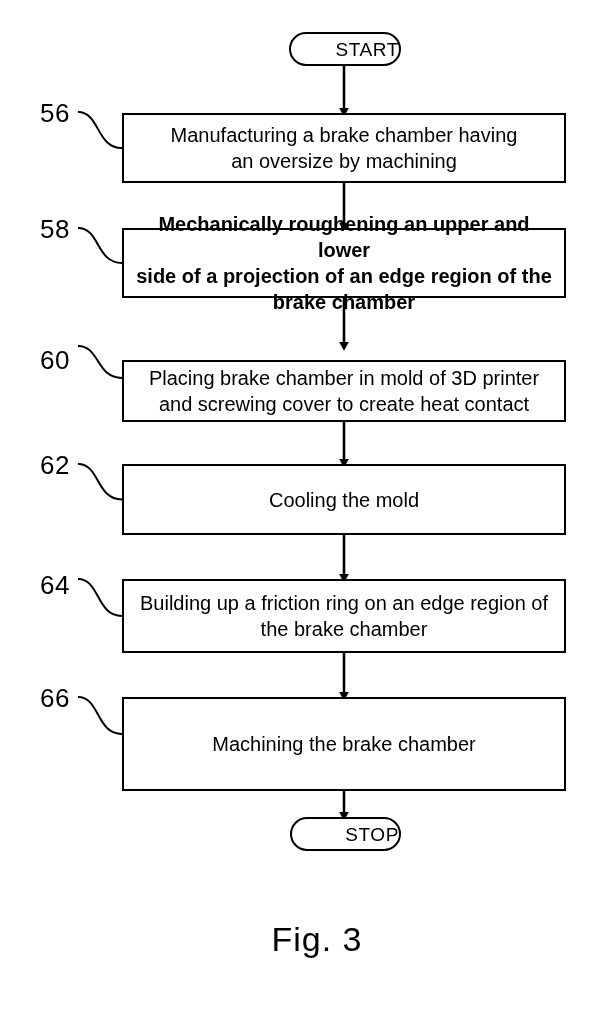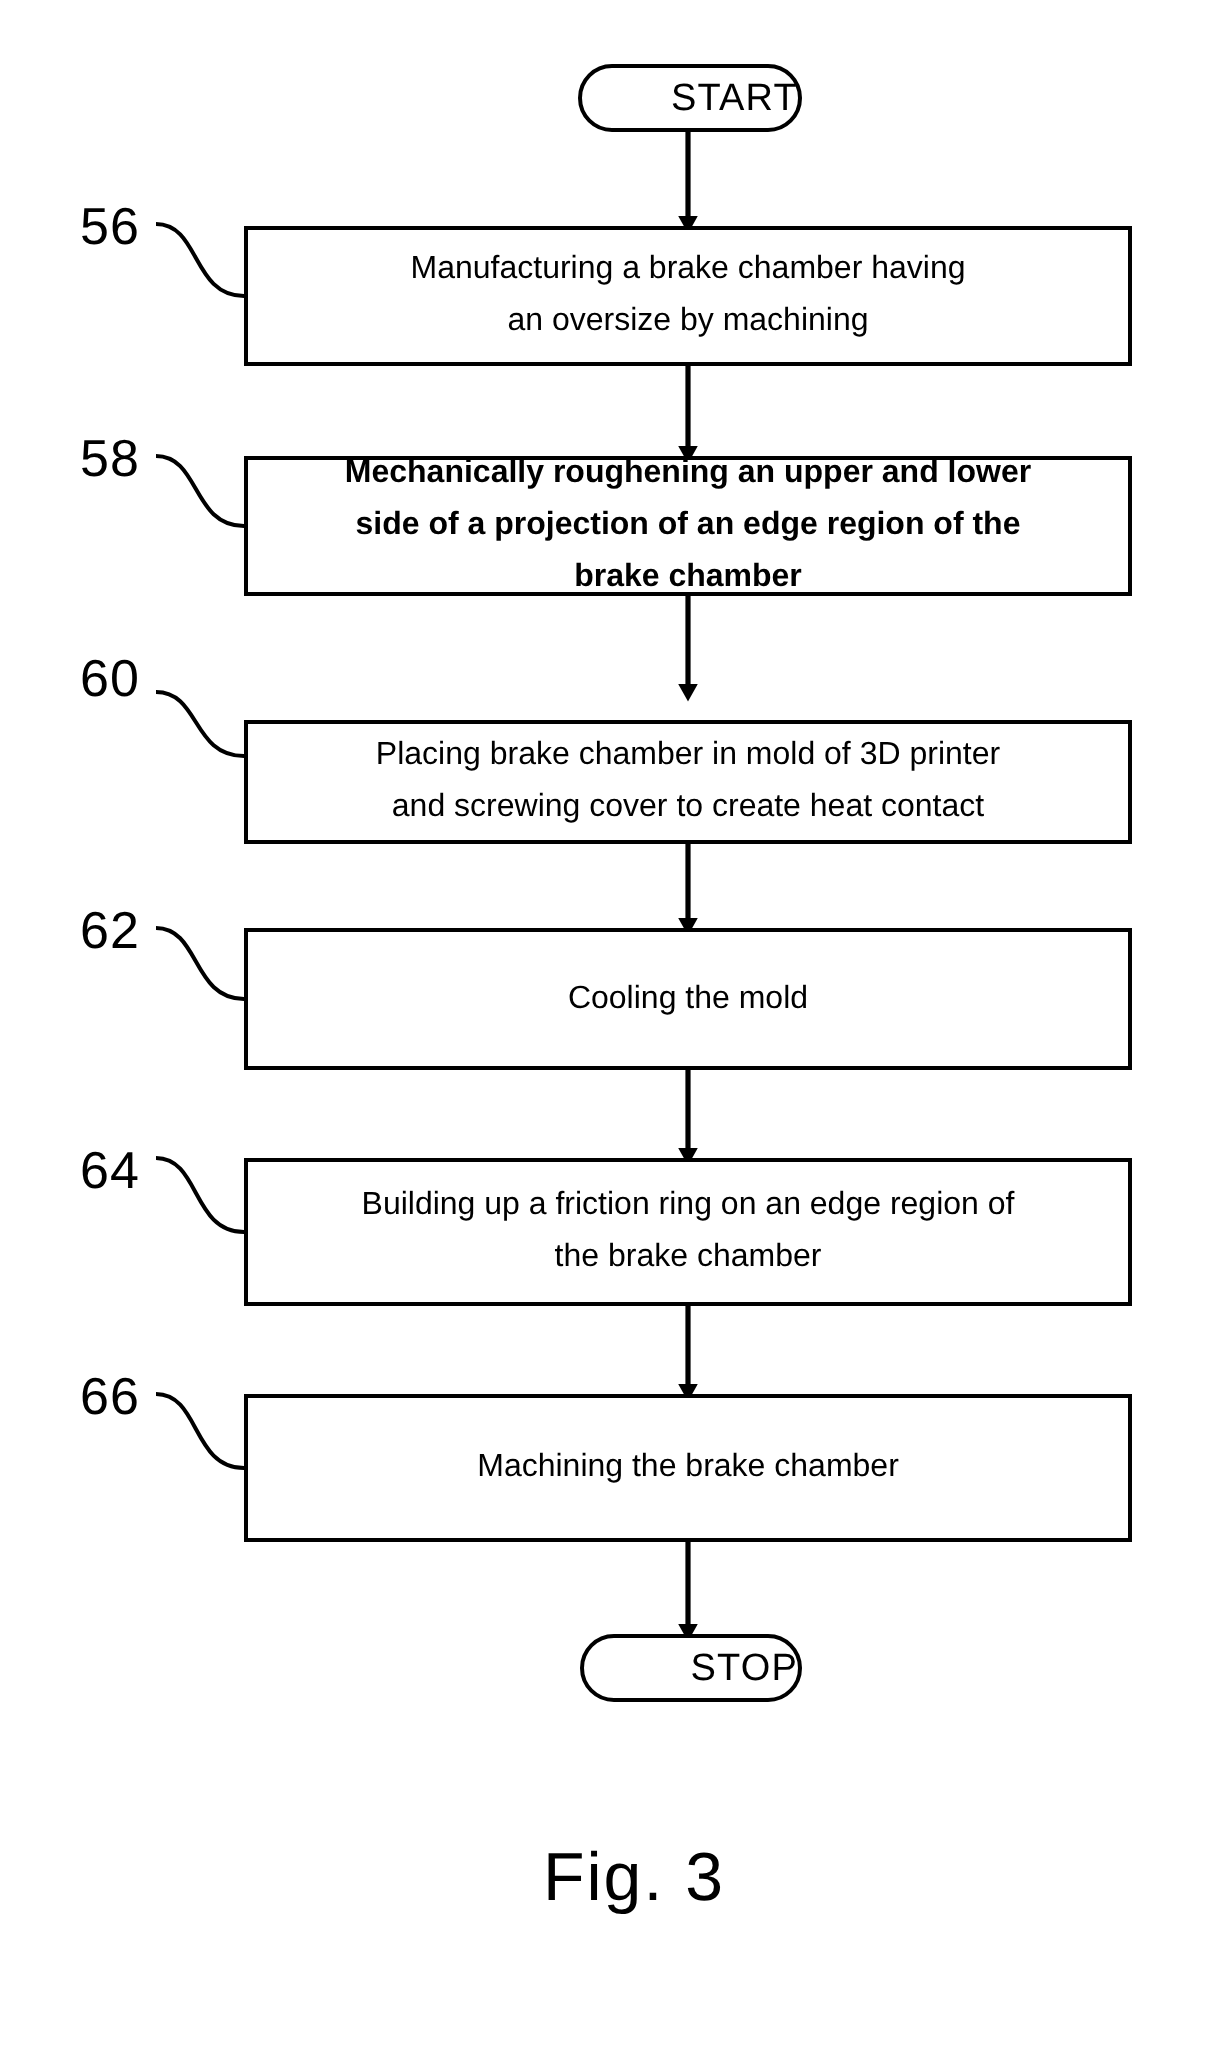--- a/index.html
+++ b/index.html
@@ -46,21 +46,21 @@
     box-sizing: border-box;
     border: 2.5px solid #000000;
     background: #ffffff;
     display: flex;
     align-items: center;
     justify-content: center;
     text-align: center;
     padding: 0 10px;
   }
   .process-box .box-text {
-    font-size: 16px;
+    font-size: 20px;
     line-height: 26px;
     white-space: pre-line;
   }
 
   
   .ref-num {
     position: absolute;
     font-size: 26px;
     line-height: 1;
     letter-spacing: 0.5px;
@@ -133,31 +133,31 @@
       <div class="process-box" style="left: 122px; top: 228px; width: 444px; height: 70px; font-weight: bold;">
         <div class="box-text">Mechanically roughening an upper and lower
 side of a projection of an edge region of the
 brake chamber</div>
       </div>
       <div class="ref-num" style="left: 40px; top: 216px;">58</div>
       <div class="process-box" style="left: 122px; top: 347px; width: 444px; height: 62px; margin-top: 13px;">
         <div class="box-text">Placing brake chamber in mold of 3D printer
 and screwing cover to create heat contact</div>
       </div>
-      <div class="ref-num" style="left: 40px; top: 326px;">60</div>
+      <div class="ref-num" style="left: 40px; top: 347px;">60</div>
       <div class="process-box" style="left: 122px; top: 464px; width: 444px; height: 71px;">
         <div class="box-text">Cooling the mold</div>
       </div>
       <div class="ref-num" style="left: 40px; top: 452px;">62</div>
       <div class="process-box" style="left: 122px; top: 579px; width: 444px; height: 74px;">
         <div class="box-text">Building up a friction ring on an edge region of
 the brake chamber</div>
       </div>
       <div class="ref-num" style="left: 40px; top: 572px;">64</div>
-      <div class="process-box" style="left: 122px; top: 697px; width: 444px; height: 74px;">
+      <div class="process-box" style="left: 122px; top: 697px; width: 444px; height: 94px;">
         <div class="box-text">Machining the brake chamber</div>
       </div>
       <div class="ref-num" style="left: 40px; top: 685px;">66</div>
     </div>
 
   <div class="terminal" id="terminal-stop" style="left: 290px; top: 817px; width: 111px; height: 34px;">
     <span>STOP</span>
   </div>
 
   <div id="fig-caption">Fig. 3</div>

